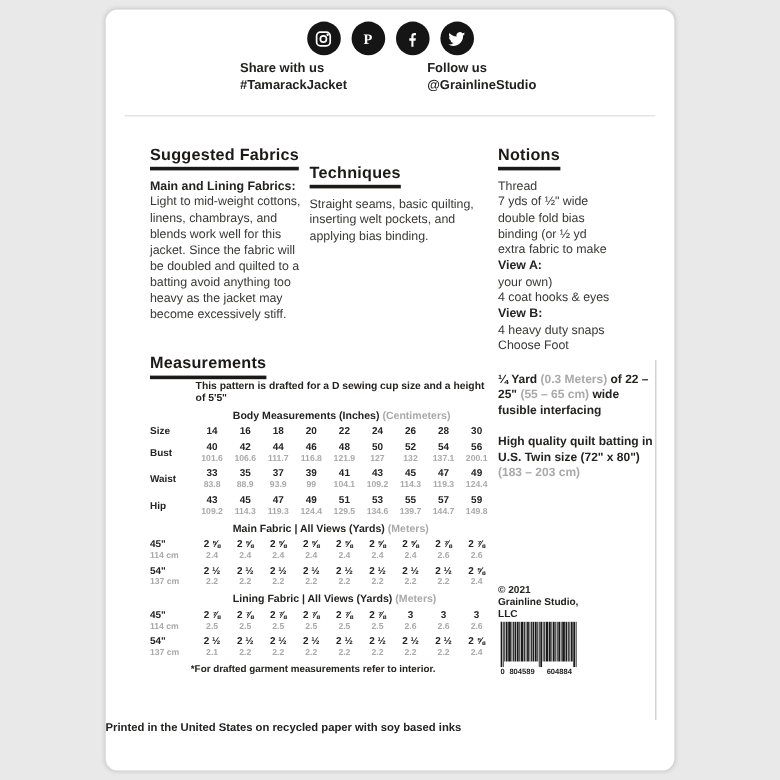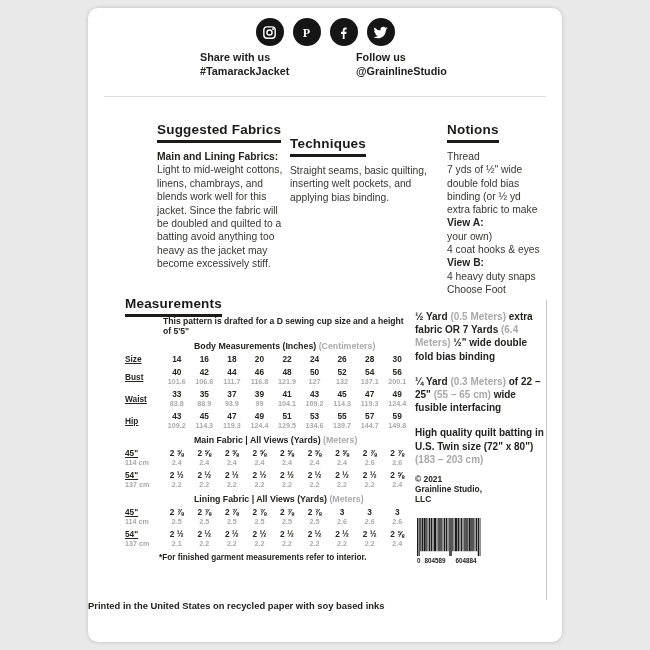--- a/index.html
+++ b/index.html
@@ -20,54 +20,54 @@
   .social-icons { position:absolute; top:10px; left:0; right:0; display:flex; justify-content:center; gap:9px; }
   .sicon { width:28px; height:28px; border-radius:50%; background:#151515; display:flex; align-items:center; justify-content:center; }
   .sicon svg { width:17px; height:17px; display:block; }
   .social-text { position:absolute; top:42px; font-size:10.8px; font-weight:700; line-height:14px; color:#222120; }
   .social-text.share { left:112px; }
   .social-text.follow { left:268px; }
   .hdivider { position:absolute; top:88px; left:16px; right:16px; height:1px; background:#dcdcdc; }
   .vdivider { position:absolute; left:458px; top:292px; width:1px; height:300px; background:#c9c9c9; }
 
   
-  .col { position:absolute; top:112px;margin-left:32px; }
+  .col { position:absolute; top:112px; }
   .col1 { left:37px; width:128px; }
   .col2 { left:170px; width:140px; }
   .col3 { left:327px; width:133px; }
   .sechead {
     display:inline-block; font-size:13.5px; font-weight:700; color:#1b1a19;
     letter-spacing:.2px; border-bottom:3px solid #1b1a19; padding-bottom:3px; margin:0 0 7px 0;
   }
   .body-text { font-size:10.3px; line-height:13.4px; color:#383735; }
   .seg-b { font-weight:700; color:#242321; }
   .seg-n { font-weight:400; color:#383735; }
   .seg-g { font-weight:700; color:#a9a9ab; }
   .col2 .body-text.batting { margin-top:25px; }
   .col2 .sechead { margin-top:16px; }
   .notion-line { font-size:10.3px; line-height:13.3px; color:#383735; }
   .notion-line.bold { font-weight:700; color:#242321; }
 
   
   .notes { position:absolute; left:327px; top:302px; width:131px; }
   .notes p { margin:0 0 12px 0; font-size:10px; line-height:13.2px; }
-  .copyright { position:absolute; left:327px; top:466px; font-size:8.4px; font-weight:700; line-height:10px; white-space:pre-line; color:#242321; }
+  .copyright { position:absolute; left:327px; top:478px; font-size:8.4px; font-weight:700; line-height:10px; white-space:pre-line; color:#242321; }
   .barcode { position:absolute; left:329px; top:510px; width:66px; }
   .barcode svg { display:block; }
   .barcode-digits { display:flex; font-size:6.3px; font-weight:700; color:#242321; margin-top:1px; }
   .barcode-digits .d0 { margin-right:4px; }
   .barcode-digits .d1 { margin-right:10px; }
 
   
   .mhead { position:absolute; left:37px; top:286px; }
   .mtable { position:absolute; left:37px; top:308px; width:286px; }
   .tnote { margin:0 0 3px 38px; font-size:8.6px; font-weight:700; color:#242321; }
   .ttitle { margin:5px 0 3px 38px; font-size:8.8px; font-weight:700; color:#242321;padding-left:31px; }
   .trow { display:grid; grid-template-columns:38px repeat(9, 1fr); margin-bottom:3px; align-items:center; }
-  .tlabel { font-weight:700; font-size:8.3px; color:#262524; line-height:10px;text-decoration:underline; }
+  .tlabel { font-weight:700; font-size:8.3px; color:#262524; line-height:10px; }
   .tsub { font-weight:700; font-size:7.2px; color:#a9a9ab; line-height:9px; }
   .tcell { text-align:center; }
   .tmain { font-weight:700; font-size:8.3px; color:#262524; line-height:10px; }
   .tmetric { font-weight:700; font-size:7.2px; color:#a9a9ab; line-height:9px; }
   .footnote { margin:5px 0 0 34px; font-size:8.2px; font-weight:700; color:#242321; }
 
   .footer { position:absolute; left:0; right:0; top:592px; text-align:left; font-size:9.4px; font-weight:700; color:#242321; }
 </style>
 </head>
 <body>
@@ -131,21 +131,20 @@
         <div class="notion-line">4 coat hooks &amp; eyes</div>
         <div class="notion-line bold">View B:</div>
         <div class="notion-line">4 heavy duty snaps</div>
         <div class="notion-line">Choose Foot</div>
       </div>
   </div>
 
   <div class="vdivider"></div>
 
   <div class="notes" id="notes-block">
-      <p><span class="seg-b">½ Yard </span><span class="seg-g">(0.5 Meters) </span><span class="seg-b">extra fabric OR 7 Yards </span><span class="seg-g">(6.4 Meters) </span><span class="seg-b">½" wide double fold bias binding</span></p>
       <p><span class="seg-b">¼ Yard </span><span class="seg-g">(0.3 Meters) </span><span class="seg-b">of 22 – 25" </span><span class="seg-g">(55 – 65 cm) </span><span class="seg-b">wide fusible interfacing</span></p>
       <p><span class="seg-b">High quality quilt batting in U.S. Twin size (72" x 80") </span><span class="seg-g">(183 – 203 cm)</span></p>
     </div>
 
   <div class="copyright">© 2021
 Grainline Studio,
 LLC</div>
 
   <div class="barcode">
     <div id="barcode-svg">
@@ -530,17 +529,17 @@
           <div class="tcell">
             <div class="tmain">2 ½</div>
             <div class="tmetric">2.2</div>
           </div>
           <div class="tcell">
             <div class="tmain">2 ⅝</div>
             <div class="tmetric">2.4</div>
           </div>
         </div>
       </div>
-    <div class="footnote">*For finished garment measurements refer to interior.</div>
+    <div class="footnote">*For drafted garment measurements refer to interior.</div>
   </div>
 
   <div class="footer">Printed in the United States on recycled paper with soy based inks</div>
 </div>
 
 </body></html>

